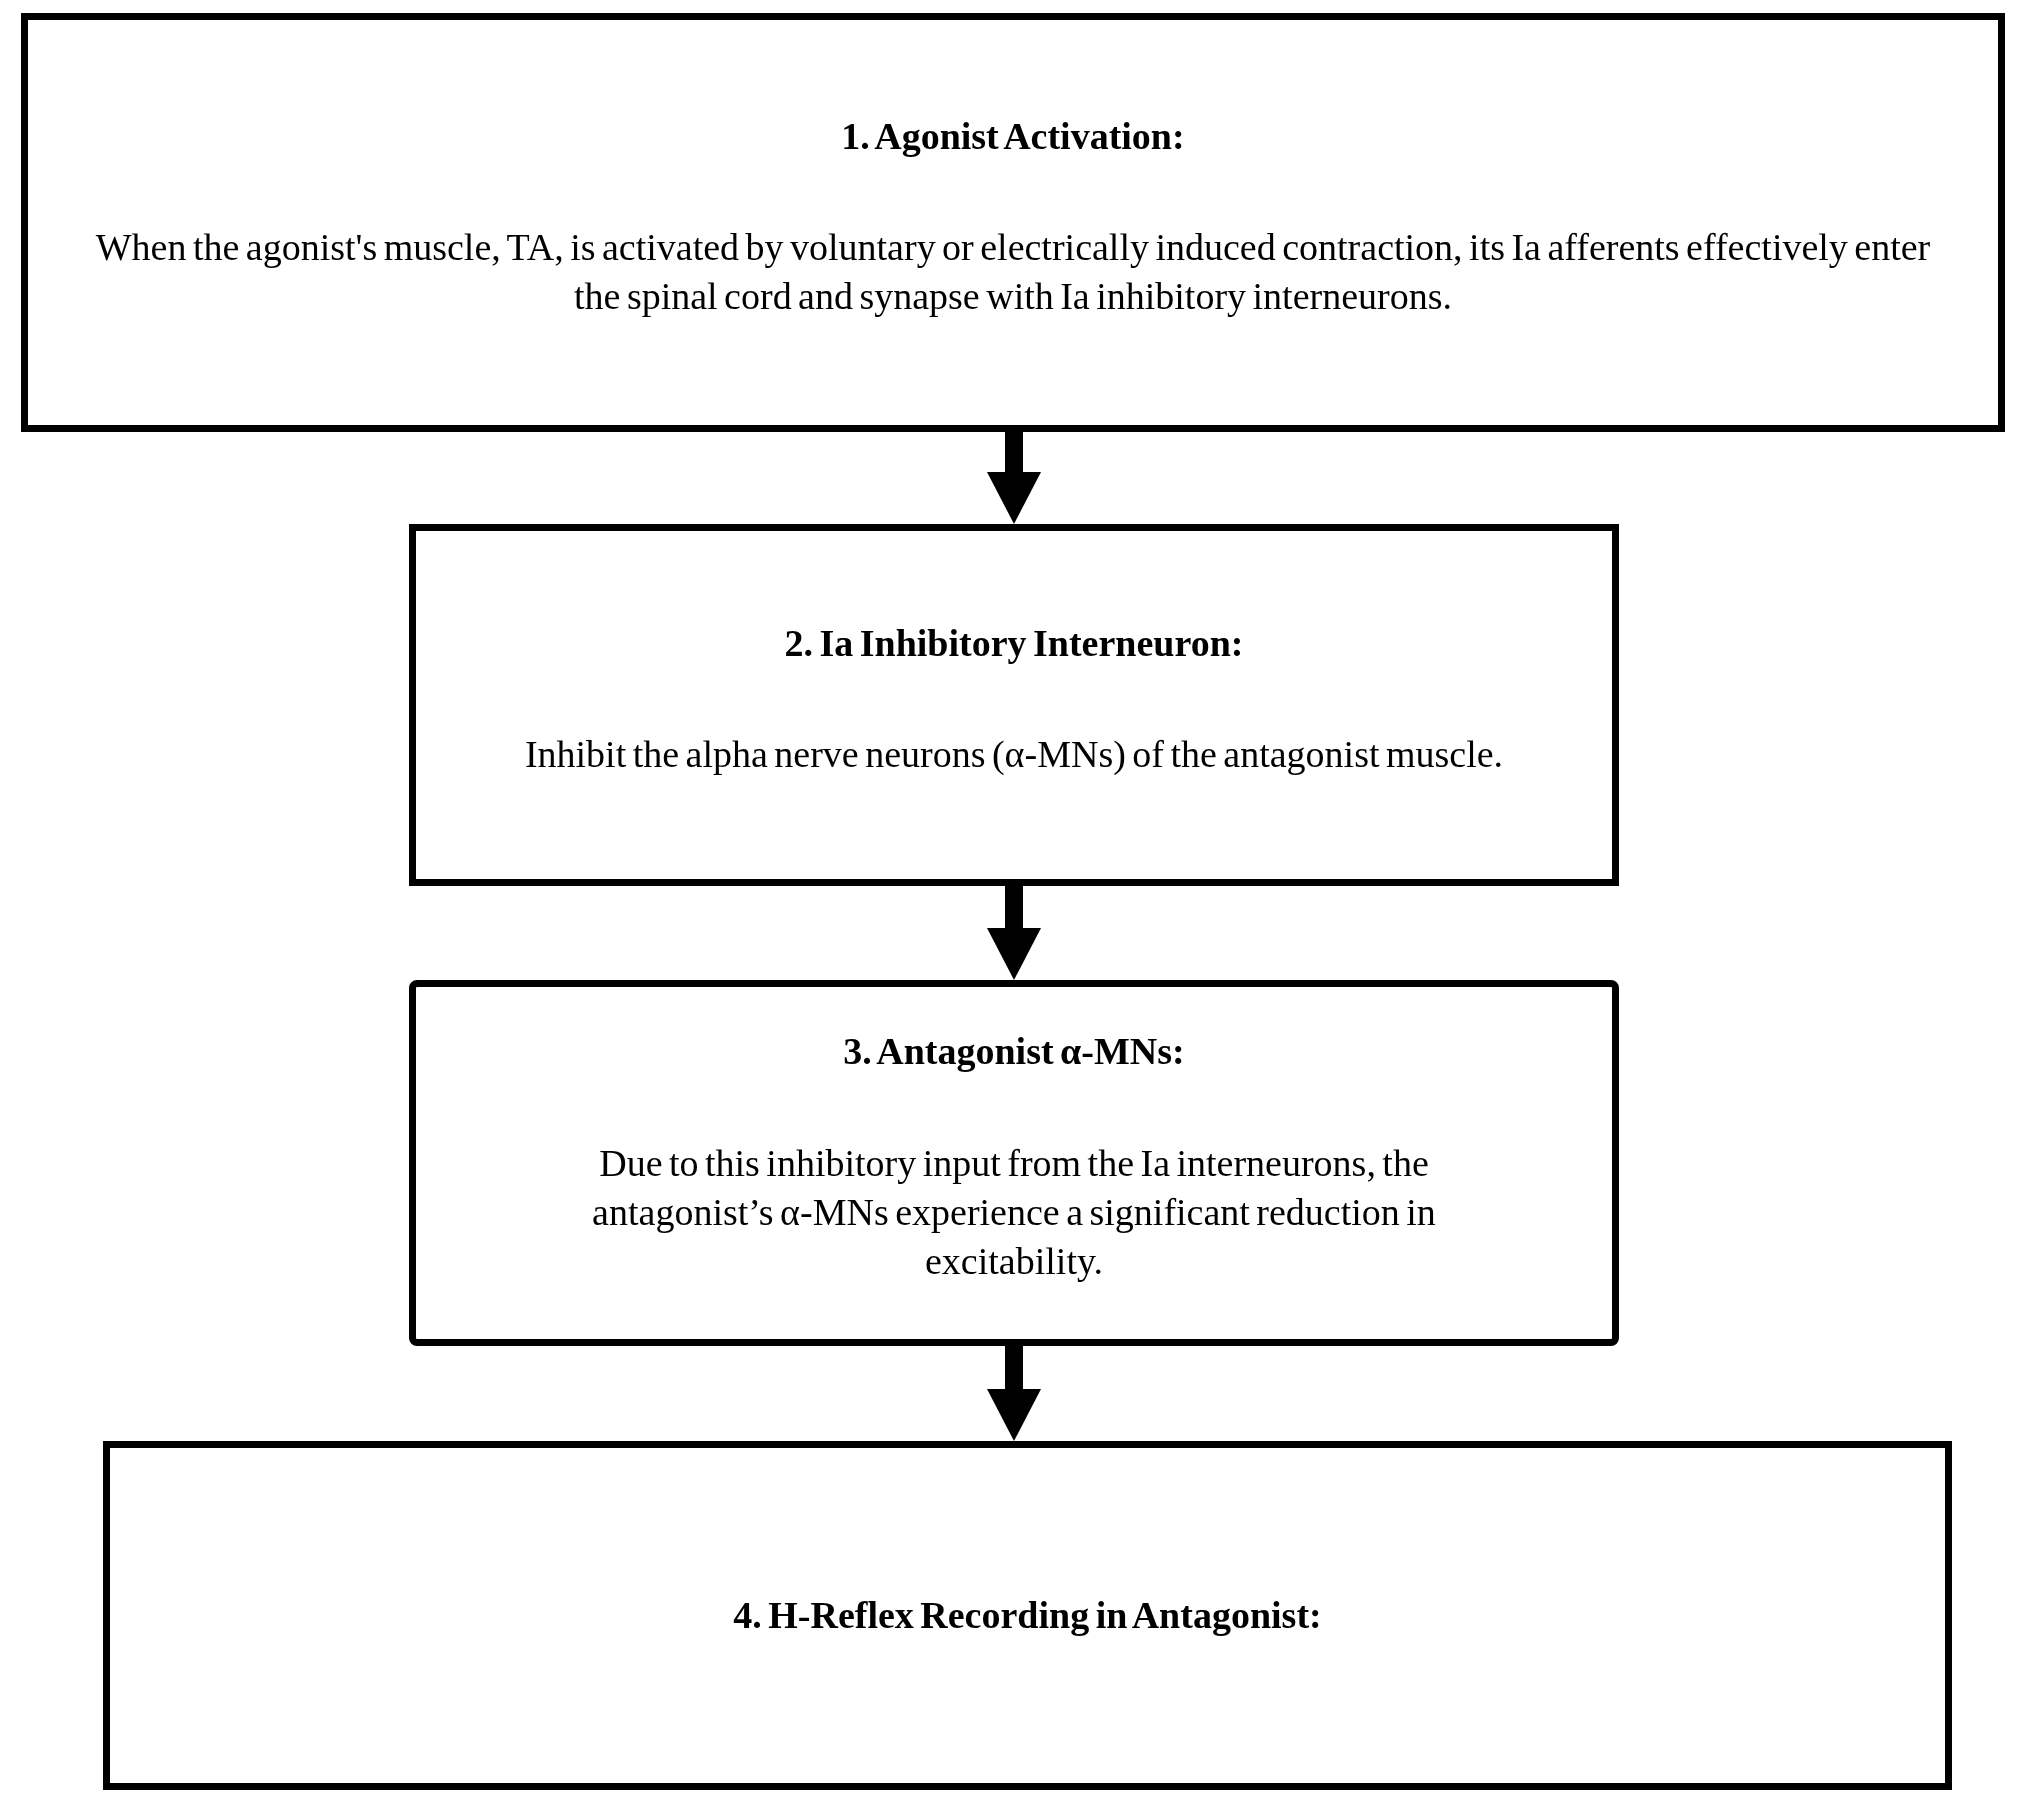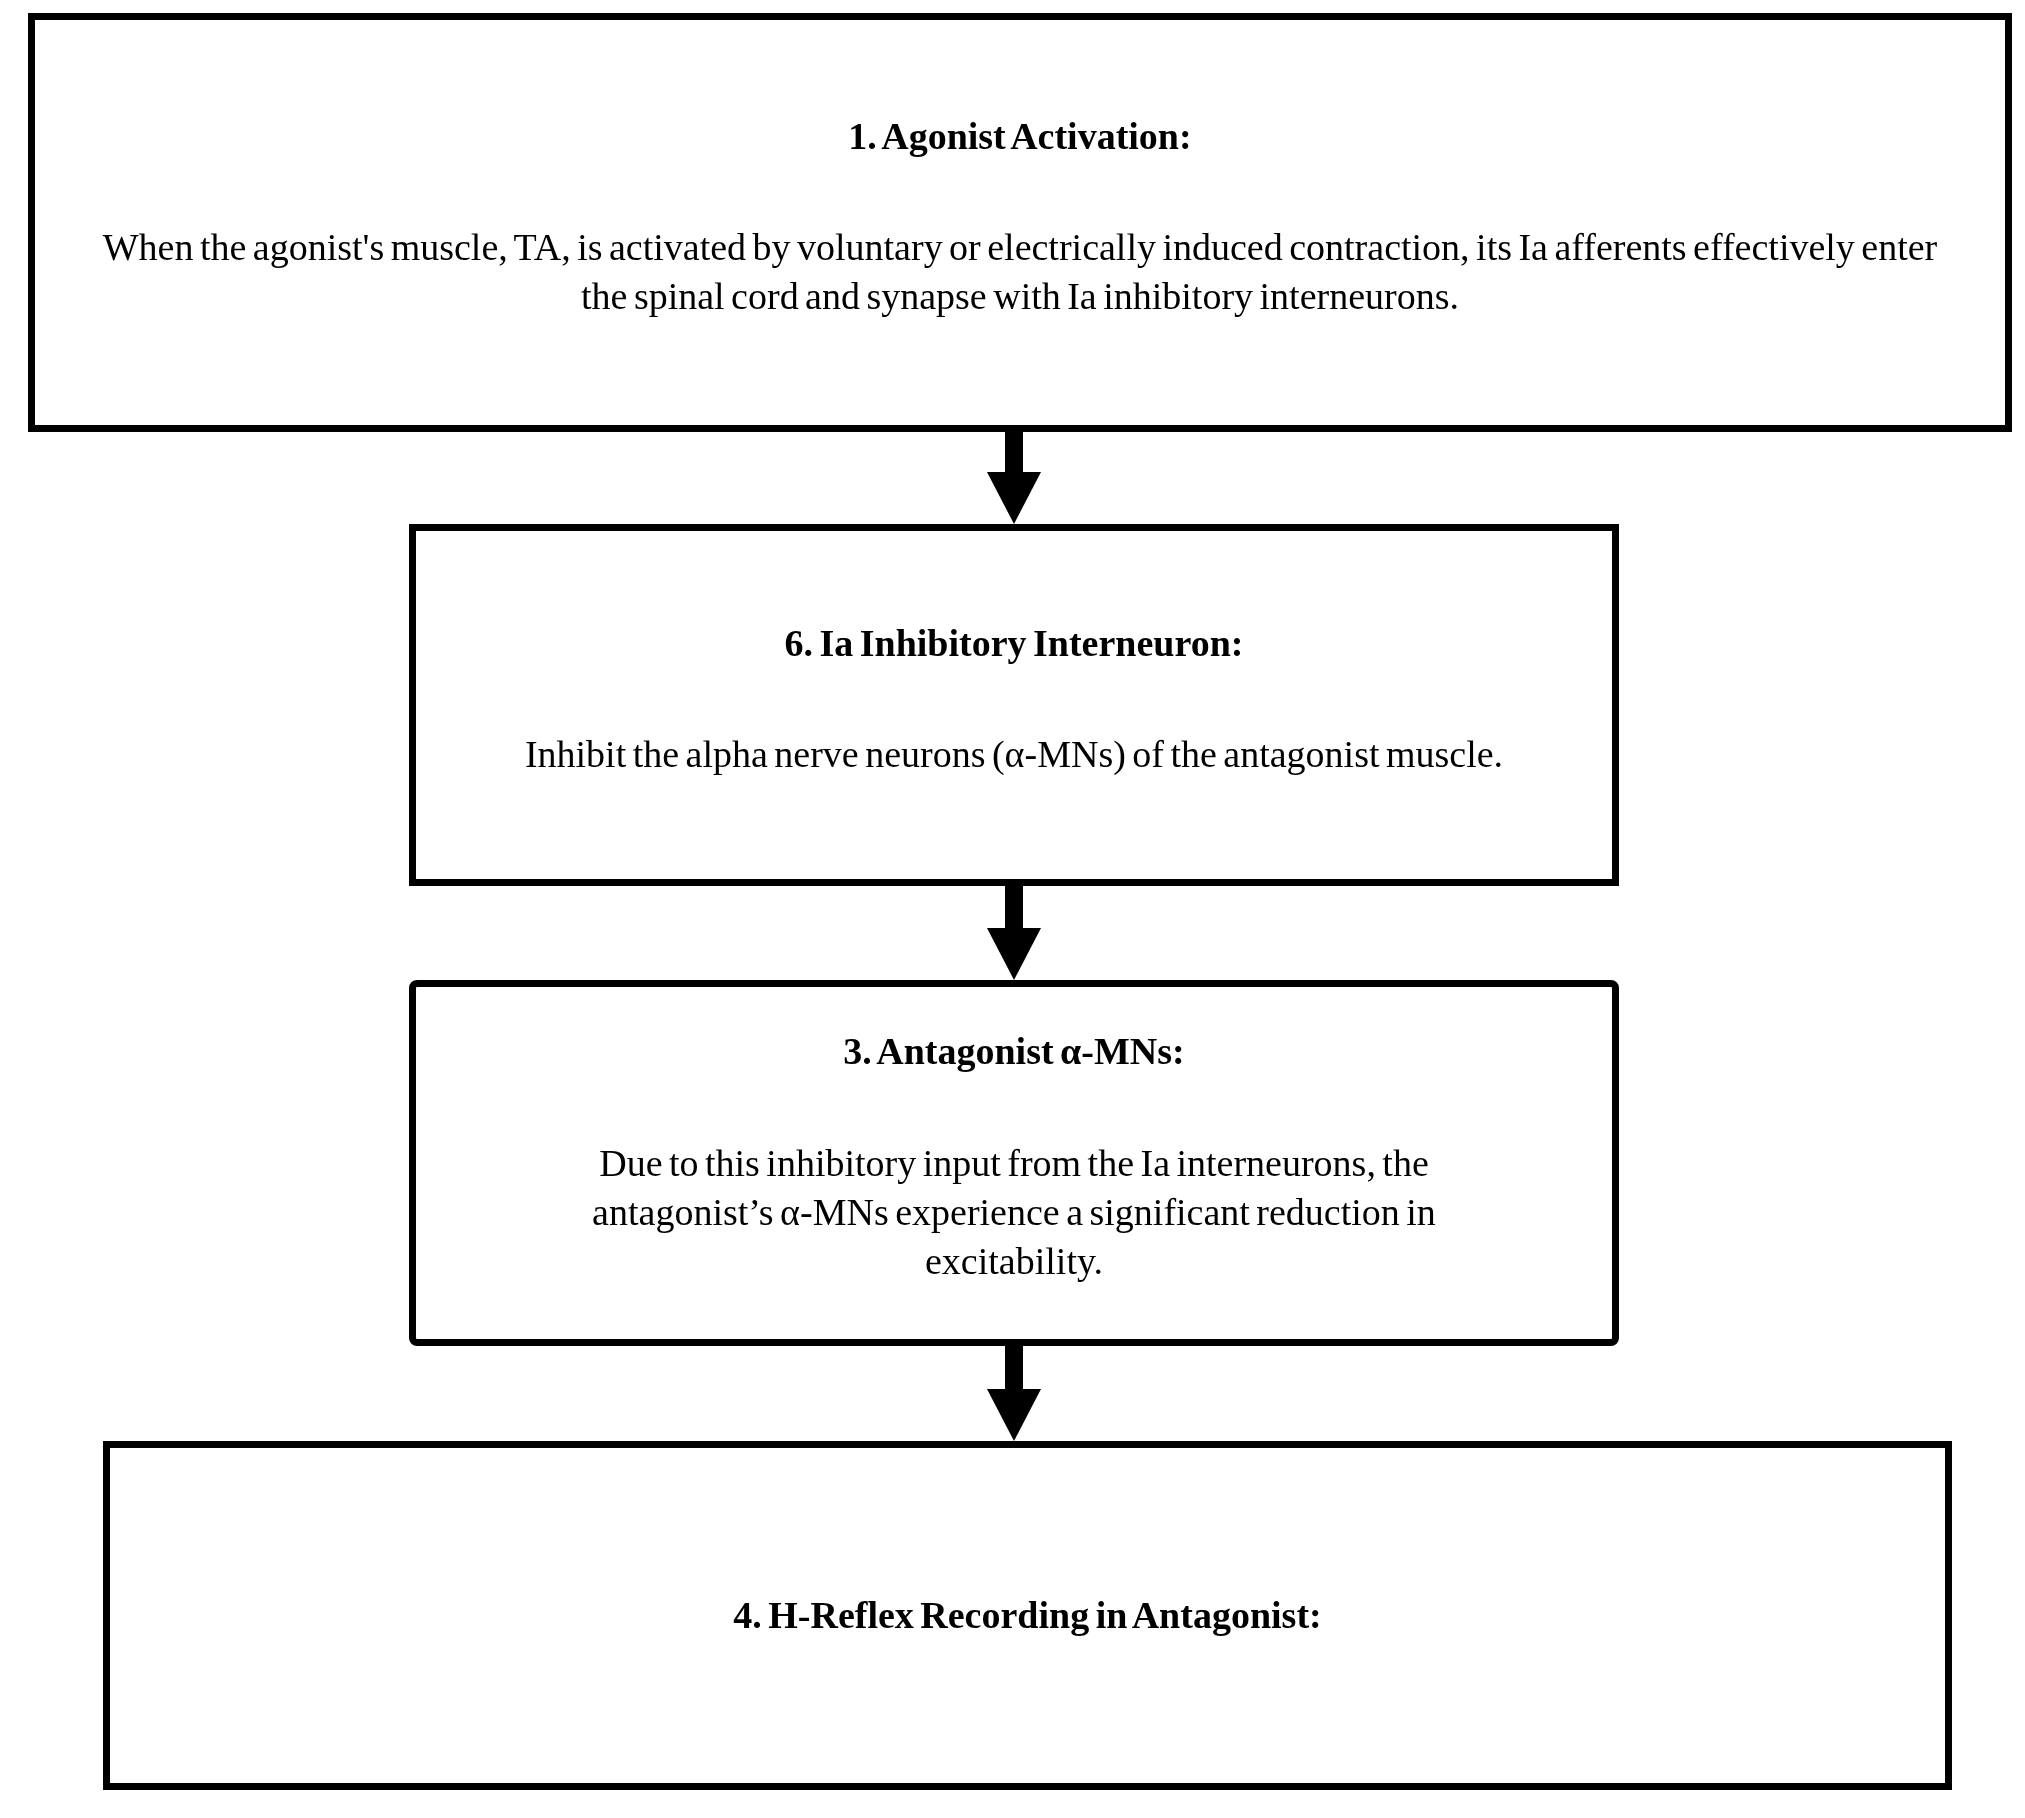--- a/index.html
+++ b/index.html
@@ -35,21 +35,21 @@
     line-height: 1.3;
     word-spacing: -0.08em;
   }
   .box-body {
     margin: 12px;
     font-size: 38px;
     font-weight: normal;
     line-height: 1.3;
     word-spacing: -0.08em;
   }
-  .box-1 { left: 28px;  top: 13.2px;   width: 1984px; height: 419px; padding: 0 40px; }
+  .box-1 { left: 21px;  top: 13.2px;   width: 1984px; height: 419px; padding: 0 40px; }
   .box-2 { left: 409px; top: 524px;  width: 1210px; height: 362px; padding: 0 63px; }
   .box-3 { left: 409px; top: 980px; width: 1210px; height: 366px; padding: 0 82px; border-radius: 8px; }
   .box-4 { left: 103px; top: 1441px; width: 1849px; height: 349px; padding: 8px 113px; }
 
   .arrow {
     position: absolute;
     transform: translateX(-50%);
     display: flex;
     flex-direction: column;
     align-items: center;
@@ -81,21 +81,21 @@
     <h2 class="box-title">1. Agonist Activation:</h2>
     <p class="box-body">When the agonist's muscle, TA, is activated by voluntary or electrically induced contraction, its Ia afferents effectively enter the spinal cord and synapse with Ia inhibitory interneurons.</p>
   </section>
 
   <div class="arrow arrow-1">
     <div class="arrow-stem"></div>
     <div class="arrow-head"></div>
   </div>
 
   <section class="box box-2">
-    <h2 class="box-title">6. Ia Inhibitory Interneuron:</h2>
+    <h2 class="box-title">2. Ia Inhibitory Interneuron:</h2>
     <p class="box-body">Inhibit the alpha nerve neurons (α-MNs) of the antagonist muscle.</p>
   </section>
 
   <div class="arrow arrow-2">
     <div class="arrow-stem"></div>
     <div class="arrow-head"></div>
   </div>
 
   <section class="box box-3">
     <h2 class="box-title">3. Antagonist α-MNs:</h2>

